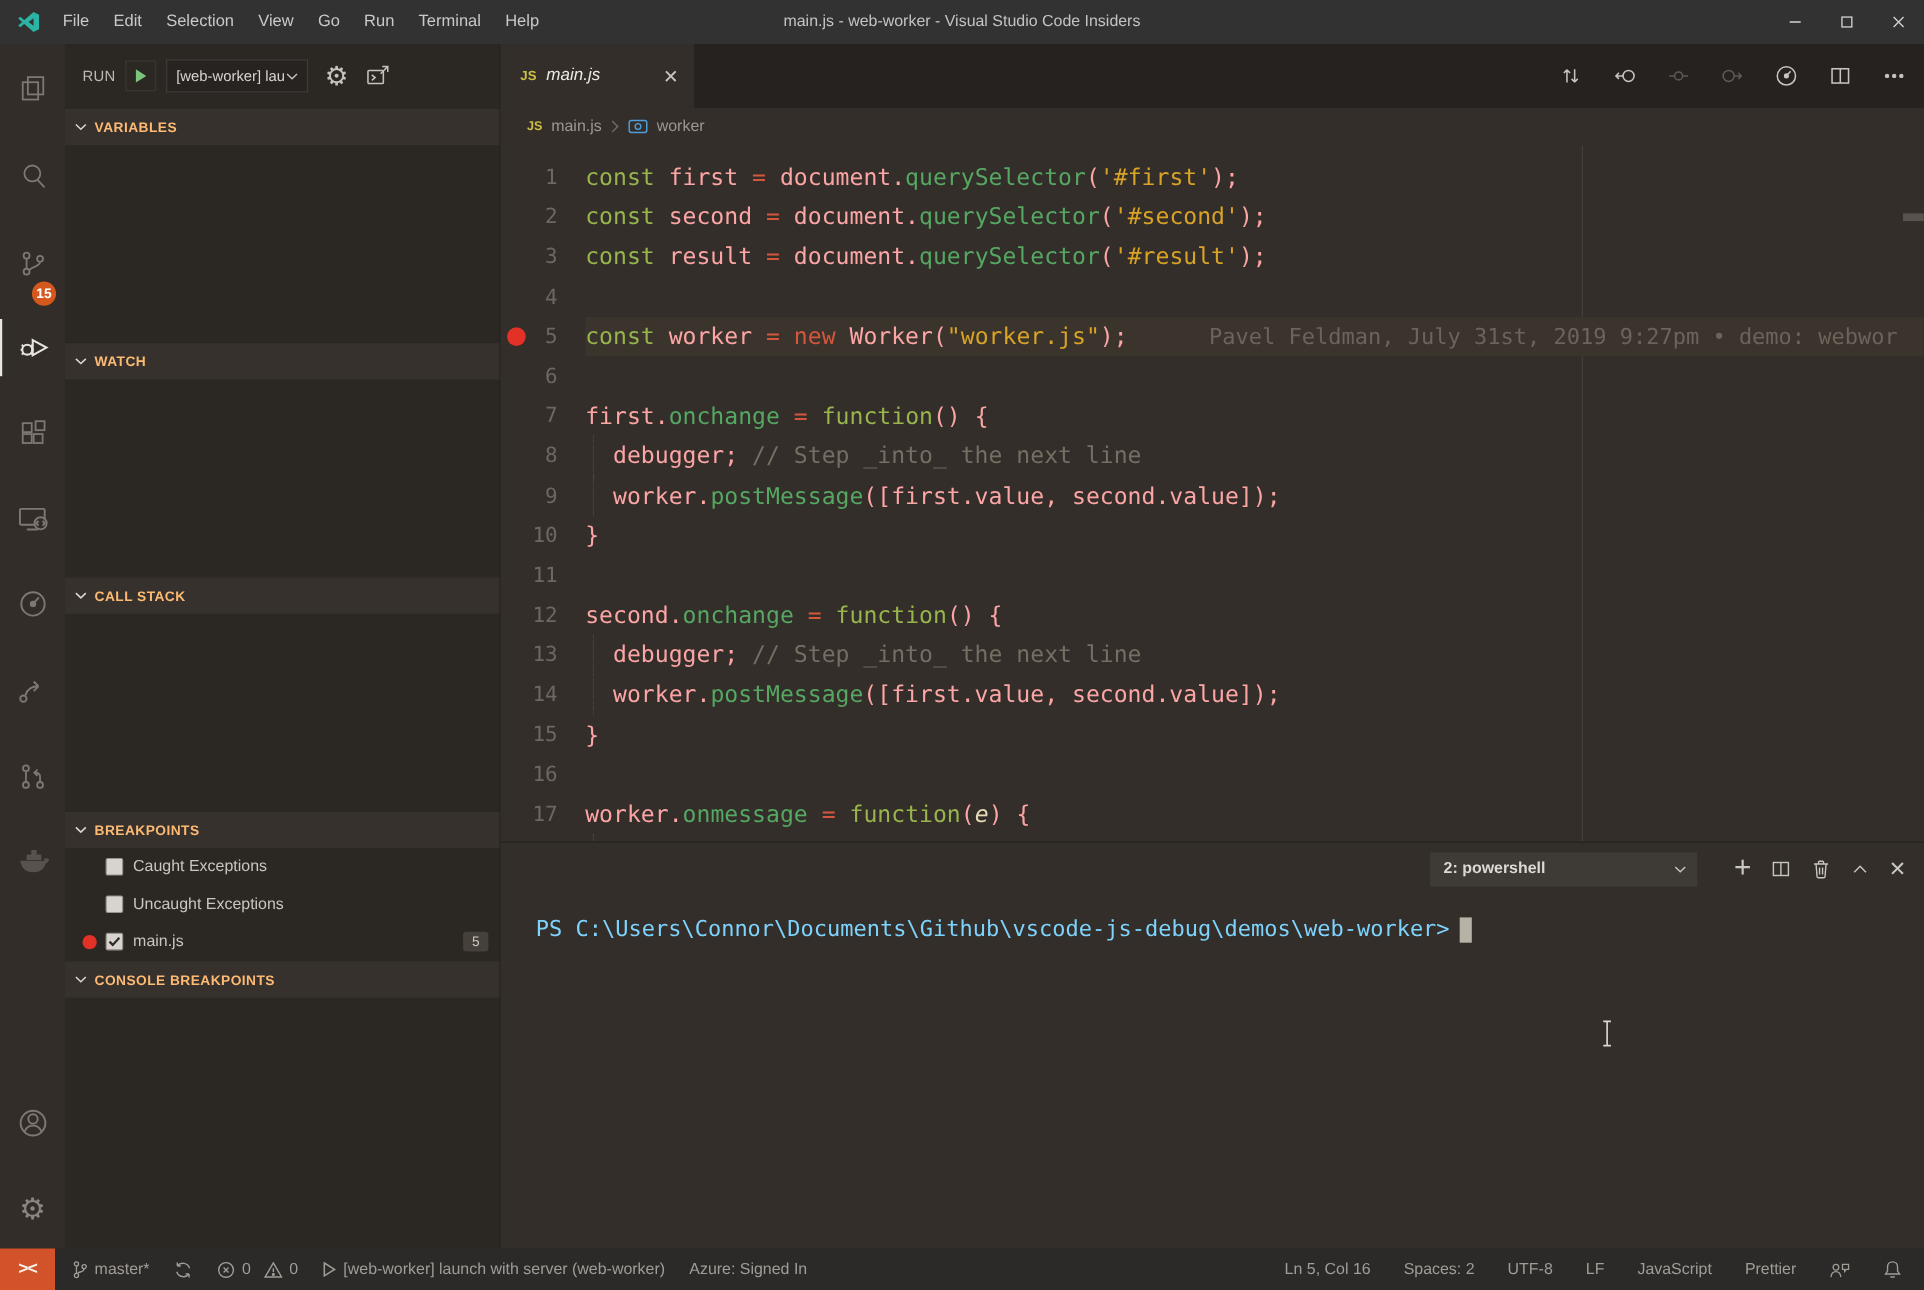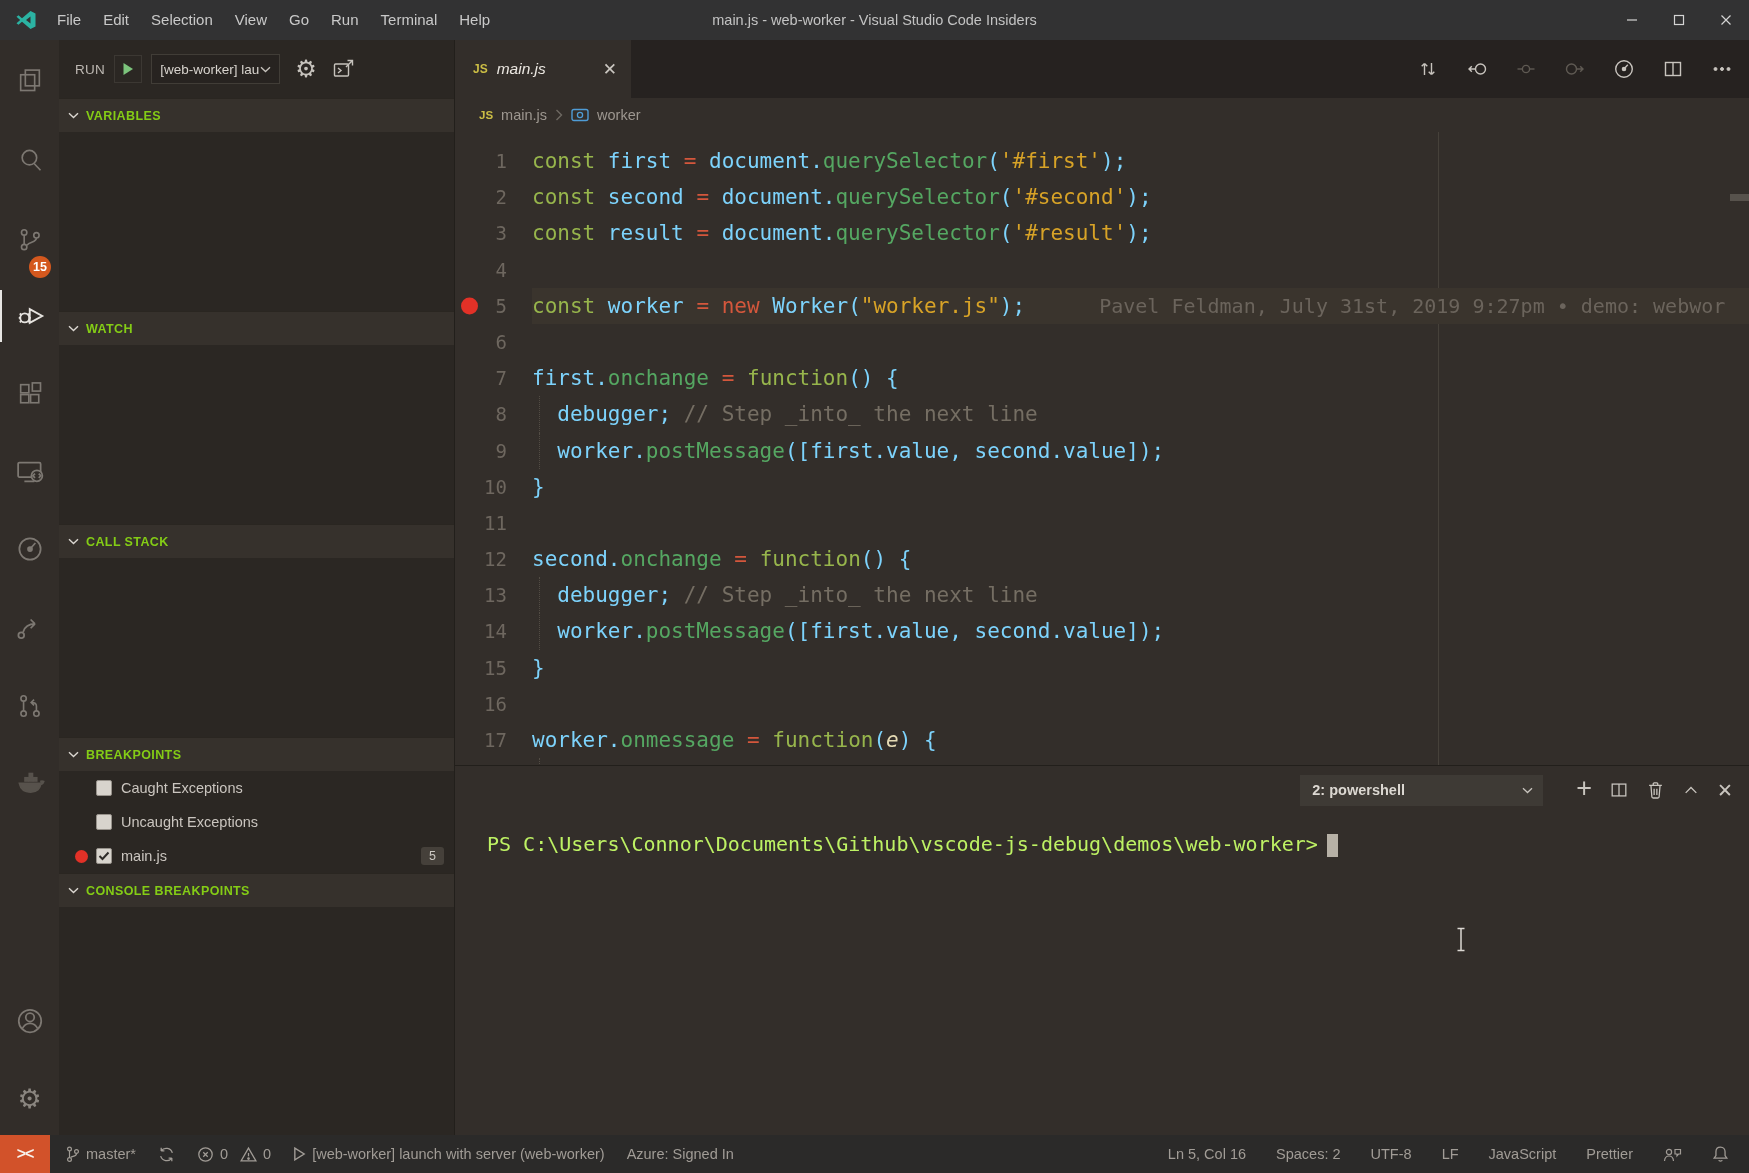--- a/index.html
+++ b/index.html
@@ -30,21 +30,21 @@
   .gear-glyph { font-size:27px; color:#8a857f; }
 
   
   .sidebar { width:396px; background:#2b2723; border-right:1px solid #221f1b; flex:none; display:flex; flex-direction:column; color:#c9c4be; }
   .run-bar { height:58px; display:flex; align-items:center; padding:0 12px 0 16px; gap:9px; }
   .run-label { font-size:13.5px; color:#bdb8b2; letter-spacing:0.3px; }
   .play-btn { width:28px; height:28px; display:flex; align-items:center; justify-content:center; border:1px solid #3c3833; }
   .launch-select { width:129px; height:30px; background:#272320; border:1px solid #413d37; display:flex; align-items:center; padding:0 8px; font-size:13.5px; color:#d8d4ce; }
   .launch-select .lbl { flex:1; white-space:nowrap; overflow:hidden; }
   .rb-icon { margin-left:6px; color:#c6c2bc; }
-  .section-header { height:34px; background:#36312c; border-top:1px solid #2a2621; display:flex; align-items:center; padding-left:9px; gap:7px; font-size:12.5px; font-weight:bold; letter-spacing:0.4px; color:#84cc16; flex:none; }
+  .section-header { height:34px; background:#36312c; border-top:1px solid #2a2621; display:flex; align-items:center; padding-left:9px; gap:7px; font-size:12.5px; font-weight:bold; letter-spacing:0.4px; color:#fdba74; flex:none; }
   .section-body { flex:none; }
   .bp-row { height:34px; display:flex; align-items:center; padding:0 10px 0 16px; font-size:14.5px; color:#cac5bf; }
   .bp-dot-slot { width:21px; flex:none; }
   .bp-dot { width:13px; height:13px; border-radius:50%; background:#e23127; }
   .checkbox { width:16px; height:16px; background:#d8d4cd; border:1px solid #97928b; border-radius:2px; margin-right:9px; flex:none; display:flex; align-items:center; justify-content:center; }
   .bp-badge { margin-left:auto; background:#45403a; color:#ccc8c2; border-radius:3px; font-size:12.5px; padding:2px 8px; }
 
   
   .editor-group { flex:1; display:flex; flex-direction:column; background:#332e2a; position:relative; min-width:0; }
   .tabs { height:58px; background:#262220; display:flex; position:relative; flex:none; }
@@ -66,41 +66,41 @@
   .overview-mark { position:absolute; right:0; top:62px; width:19px; height:7px; background:#57524c; }
   .line { height:36.2px; line-height:36.2px; display:flex; position:relative; white-space:pre; }
   .gutter { width:77px; flex:none; position:relative; }
   .bp-gutter { position:absolute; left:6px; top:50%; transform:translateY(-50%); width:17px; height:17px; border-radius:50%; background:#e23127; }
   .num { position:absolute; right:25px; font-size:19px; color:#6e675f; }
   .lc { flex:1; white-space:pre; }
   .line.hl .lc { background:#3a342d; }
   .line.g::after { content:""; position:absolute; left:84px; top:0; bottom:0; border-left:1px dotted #524c44; }
   .kw { color:#97b54c; }
   .op { color:#d4573c; }
-  .pl { color:#7dd3fc; }
+  .pl { color:#fca5a5; }
   .fn { color:#55a762; }
   .str { color:#d8a327; }
   .cm { color:#756e63; }
   .it { color:#e5dab4; font-style:italic; }
   .blame { color:#6b645c; font-size:20px; margin-left:74px; }
 
   
   .panel { height:370px; flex:none; border-top:1px solid #221f1b; display:flex; flex-direction:column; position:relative; }
   .panel-header { height:48px; flex:none; display:flex; align-items:center; padding-left:30px; position:relative; }
   .panel-tab { margin-right:35px; height:48px; line-height:48px; font-size:14.5px; letter-spacing:0.4px; color:#8d8881; position:relative; }
   .panel-tab.active { color:#edebe7; }
   .panel-tab.active::after { content:""; position:absolute; left:0; right:0; bottom:9px; height:2px; background:#e7e4e0; }
   .panel-controls { position:absolute; right:16px; top:0; height:48px; display:flex; align-items:center; gap:17px; }
   .term-select { width:243px; height:31px; background:#3e3a35; display:flex; align-items:center; padding:0 10px 0 12px; font-size:14.5px; color:#dcd8d2; margin-right:16px;font-weight:bold; }
   .term-select .lbl { flex:1; }
   .pc-icon { color:#c9c5bf; display:flex; align-items:center; }
   .pc-icon svg { stroke:#c9c5bf; }
   .plus-glyph { font-size:27px; font-weight:300; line-height:1; margin-top:-3px; }
   .x-glyph { font-size:19px; }
-  .term-body { flex:1; padding:18px 0 0 32px; font-family:"DejaVu Sans Mono",monospace; font-size:20px; color:#bef264; }
+  .term-body { flex:1; padding:18px 0 0 32px; font-family:"DejaVu Sans Mono",monospace; font-size:20px; color:#7dd3fc; }
   .term-cursor { display:inline-block; width:11px; height:23px; background:#b7b1a6; vertical-align:middle; margin-left:9px; }
 
   
   .statusbar { position:absolute; left:0; right:0; bottom:0; height:38px; background:#2b2a29; display:flex; align-items:center; color:#a19c96; font-size:14.5px; z-index:5; }
   .remote-ind { width:50px; height:38px; background:#d2522a; color:#f7f2ec; display:flex; align-items:center; justify-content:center; font-weight:bold; font-size:16px; letter-spacing:-1px; flex:none; }
   .sb-left { display:flex; align-items:center; gap:22px; padding-left:16px; }
   .sb-item { display:flex; align-items:center; gap:6px; white-space:nowrap; }
   .sb-item svg { stroke:#a19c96; }
   .sb-right { margin-left:auto; display:flex; align-items:center; gap:30px; padding-right:20px;text-align:center; }
   .sb-right .sb-item { gap:30px; }

